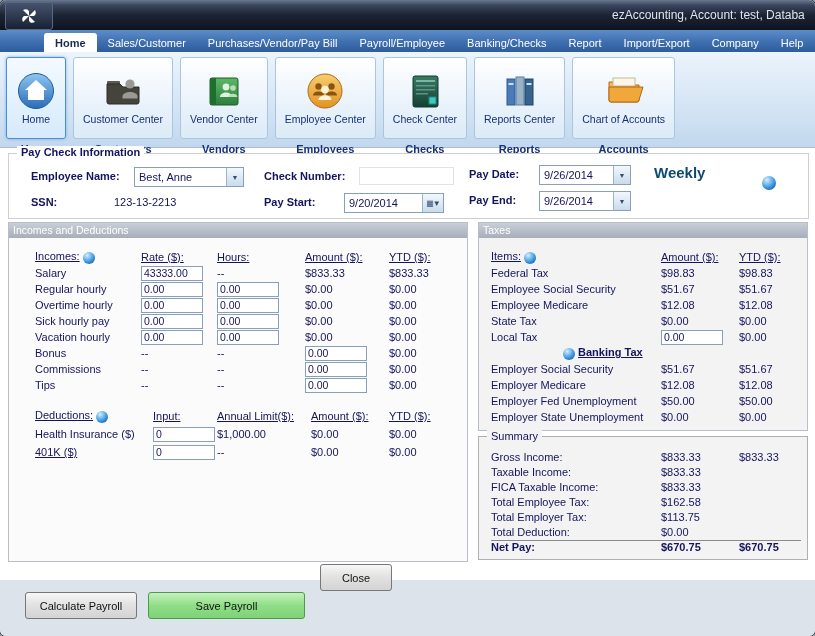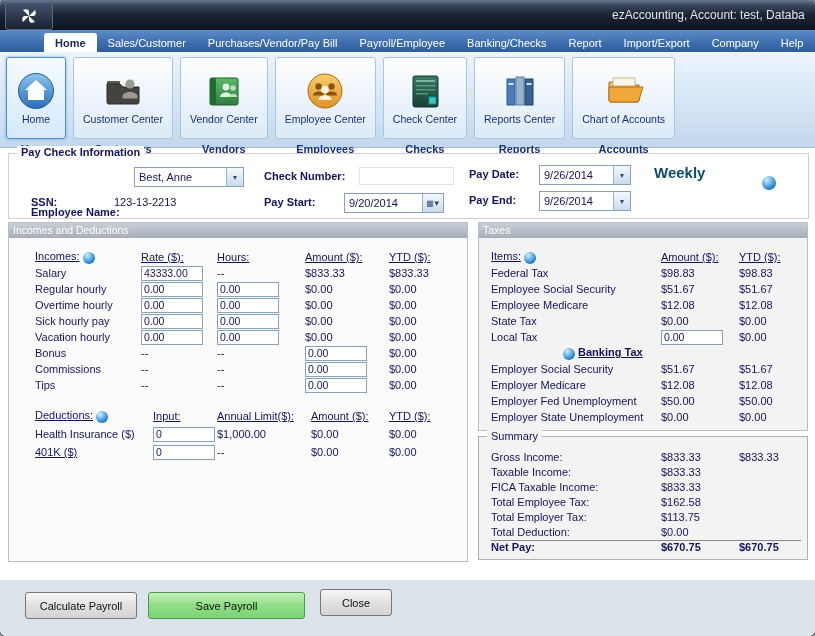--- a/index.html
+++ b/index.html
@@ -212,21 +212,21 @@
         </svg>
         <span class="ttitle">Chart of Accounts</span>
       </div>
       <div class="tcap">Accounts</div>
     </div>
   </div>
 
   <div class="fieldset" style="left:8px;top:153px;width:799px;height:64px;">
     <div class="legend">Pay Check Information</div>
 
-    <div class="pc-label" style="left:22px;top:16px;margin-top:36px;">Employee Name:</div>
+    <div class="pc-label" style="left:22px;top:16px;">Employee Name:</div>
     <div class="combo" style="left:125px;top:13px;width:110px;">
       <span class="cval">Best, Anne</span>
       <span class="cbtn">▼</span>
     </div>
 
     <div class="pc-label" style="left:255px;top:16px;">Check Number:</div>
     <input class="plaininput" style="left: 350px; top: 13px; width: 95px;" value="">
 
     <div class="pc-label" style="left:460px;top:14px;">Pay Date:</div>
     <div class="combo" style="left:530px;top:11px;width:92px;">
@@ -411,15 +411,15 @@
 
       <div class="cell b netline">Net Pay:</div>
       <div class="cell b netline">$670.75</div>
       <div class="cell b netline">$670.75</div>
     </div>
   </div>
 
   <div class="footerbar"></div>
   <button class="btn" style="left:25px;top:592px;width:112px;">Calculate Payroll</button>
   <button class="btn green" style="left:148px;top:592px;width:157px;">Save Payroll</button>
-  <button class="btn" style="left:320px;top:589px;width:72px;">Close</button>
+  <button class="btn" style="left:320px;top:564px;width:72px;">Close</button>
 
 </div>
 
 </body></html>

